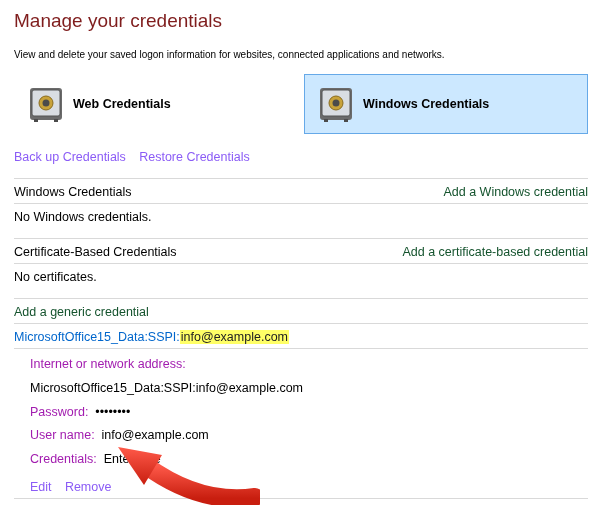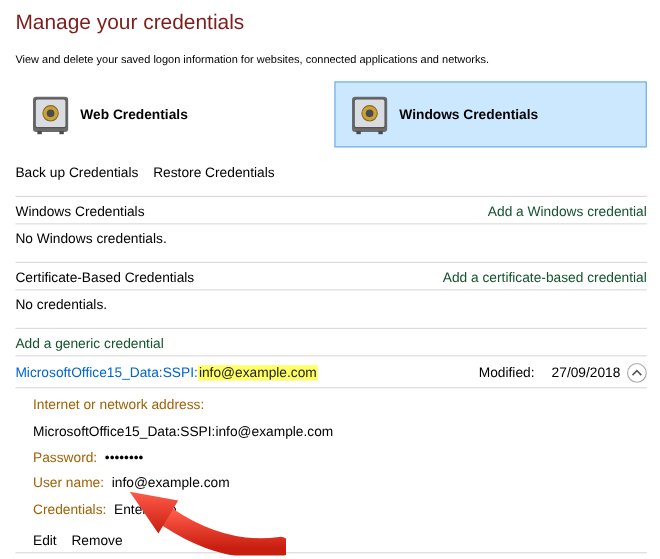--- a/index.html
+++ b/index.html
@@ -42,21 +42,21 @@
     border: 1px solid #66a9e8;
   }
   .tile-icon {
     width: 42px;
     height: 42px;
     display:flex;align-items:center;justify-content:center;
   }
   .tile-label { font-weight: 600; font-size: 12.5px; }
   .link-row { margin-bottom: 14px; }
   .link {
-    color: #000000;
+    color: #8b5cf6;
     cursor: pointer;
     font-size: 12.5px;
     text-decoration: none;
   }
   .link + .link { margin-left: 10px; }
   .hr { border: none; border-top: 1px solid #d9d9d9; margin: 0; }
   .section-head {
     display: flex;
     justify-content: space-between;
     align-items: baseline;
@@ -75,21 +75,21 @@
   .entry-name { color:#0066cc; font-size:12.5px; cursor:pointer; }
   .entry-name .hl { background:#ffff66; color:#222; padding:0 1px; }
   .entry-right { display:flex; align-items:center; gap:6px; font-size:12.5px; }
   .chev {
     width:18px;height:18px;border:1px solid #aaa;border-radius:50%;
     display:flex;align-items:center;justify-content:center;cursor:pointer;
     font-size:10px;color:#555;background:#fff;
   }
   .details { padding: 4px 0 6px 16px; font-size:12.5px; }
   .details .kv { line-height:1.9; }
-  .details .kv .k { display:inline-block; color:#a16207; }
+  .details .kv .k { display:inline-block; color:#a21caf; }
   .actions { padding:2px 0 4px 16px; }
   .actions .link + .link { margin-left:10px; }
   
   .arrow-ov {
     position:absolute;
     left: 110px;
     top: 435px;
     width: 150px;
     height: 70px;
     pointer-events: none;
@@ -142,41 +142,31 @@
 </div>
 <hr class="hr">
 <div class="empty">No Windows credentials.</div>
 
 <hr class="hr">
 <div class="section-head">
   <span class="section-title">Certificate-Based Credentials</span>
   <a class="add-link">Add a certificate-based credential</a>
 </div>
 <hr class="hr">
-<div class="empty">No credentials.</div>
+<div class="empty">No certificates.</div>
 
 <hr class="hr">
 <div class="section-head">
   <a class="add-link">Add a generic credential</a>
 </div>
 <hr class="hr">
 
 <div class="entry-row">
   <span class="entry-name">
     <span>MicrosoftOffice15_Data:SSPI:</span><span class="hl">info@example.com</span>
-  </span>
-  <span class="entry-right">
-    <span>Modified:</span>
-    <span>&nbsp;</span>
-    <span>27/09/2018</span>
-    <span class="chev">
-      <svg width="10" height="10" viewBox="0 0 10 10">
-          <path d="M1 7 L5 3 L9 7" fill="none" stroke="#555" stroke-width="1.4"></path>
-        </svg>
-    </span>
   </span>
 </div>
 <hr class="hr">
 
 <div class="details">
   <div class="kv"><span class="k">Internet or network address:</span><br>
     <span>MicrosoftOffice15_Data:SSPI:info@example.com</span></div>
   <div class="kv"><span class="k">Password:</span>&nbsp;&nbsp;<span>••••••••</span></div>
   <div class="kv"><span class="k">User name:</span>&nbsp;&nbsp;<span>info@example.com</span></div>
   <div class="kv"><span class="k">Credentials:</span>&nbsp;&nbsp;<span>Enterprise</span></div>

